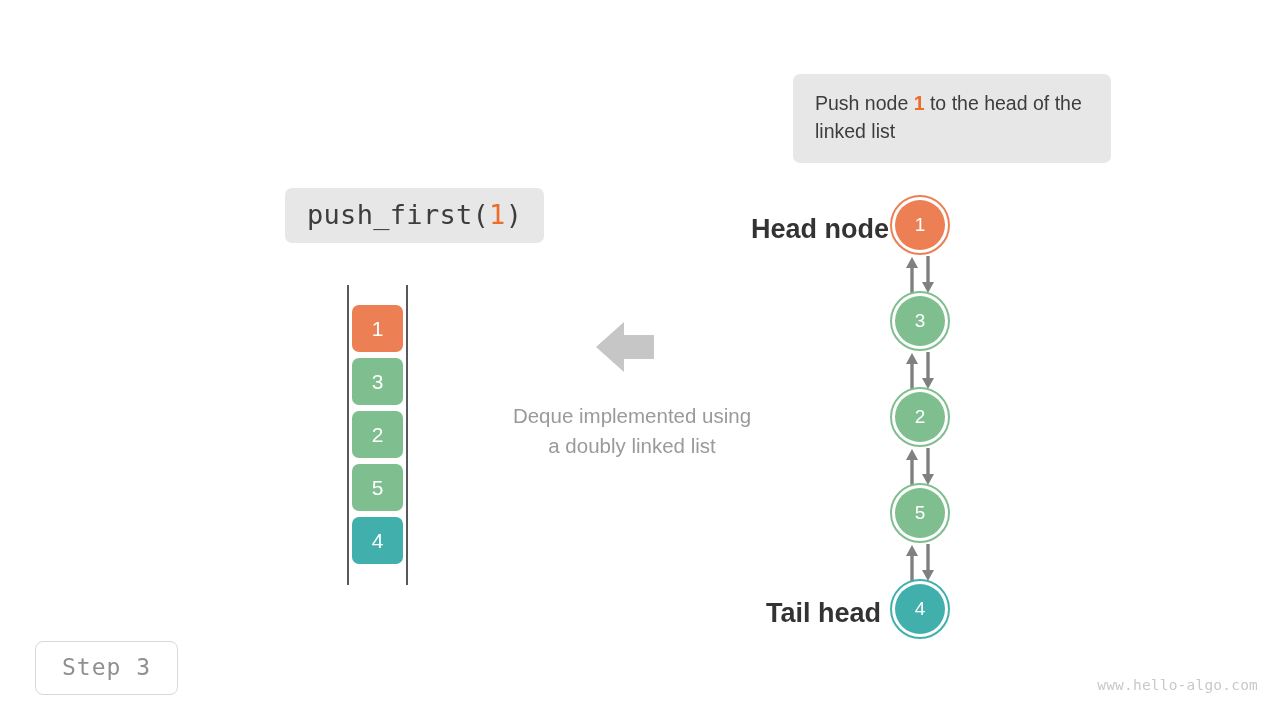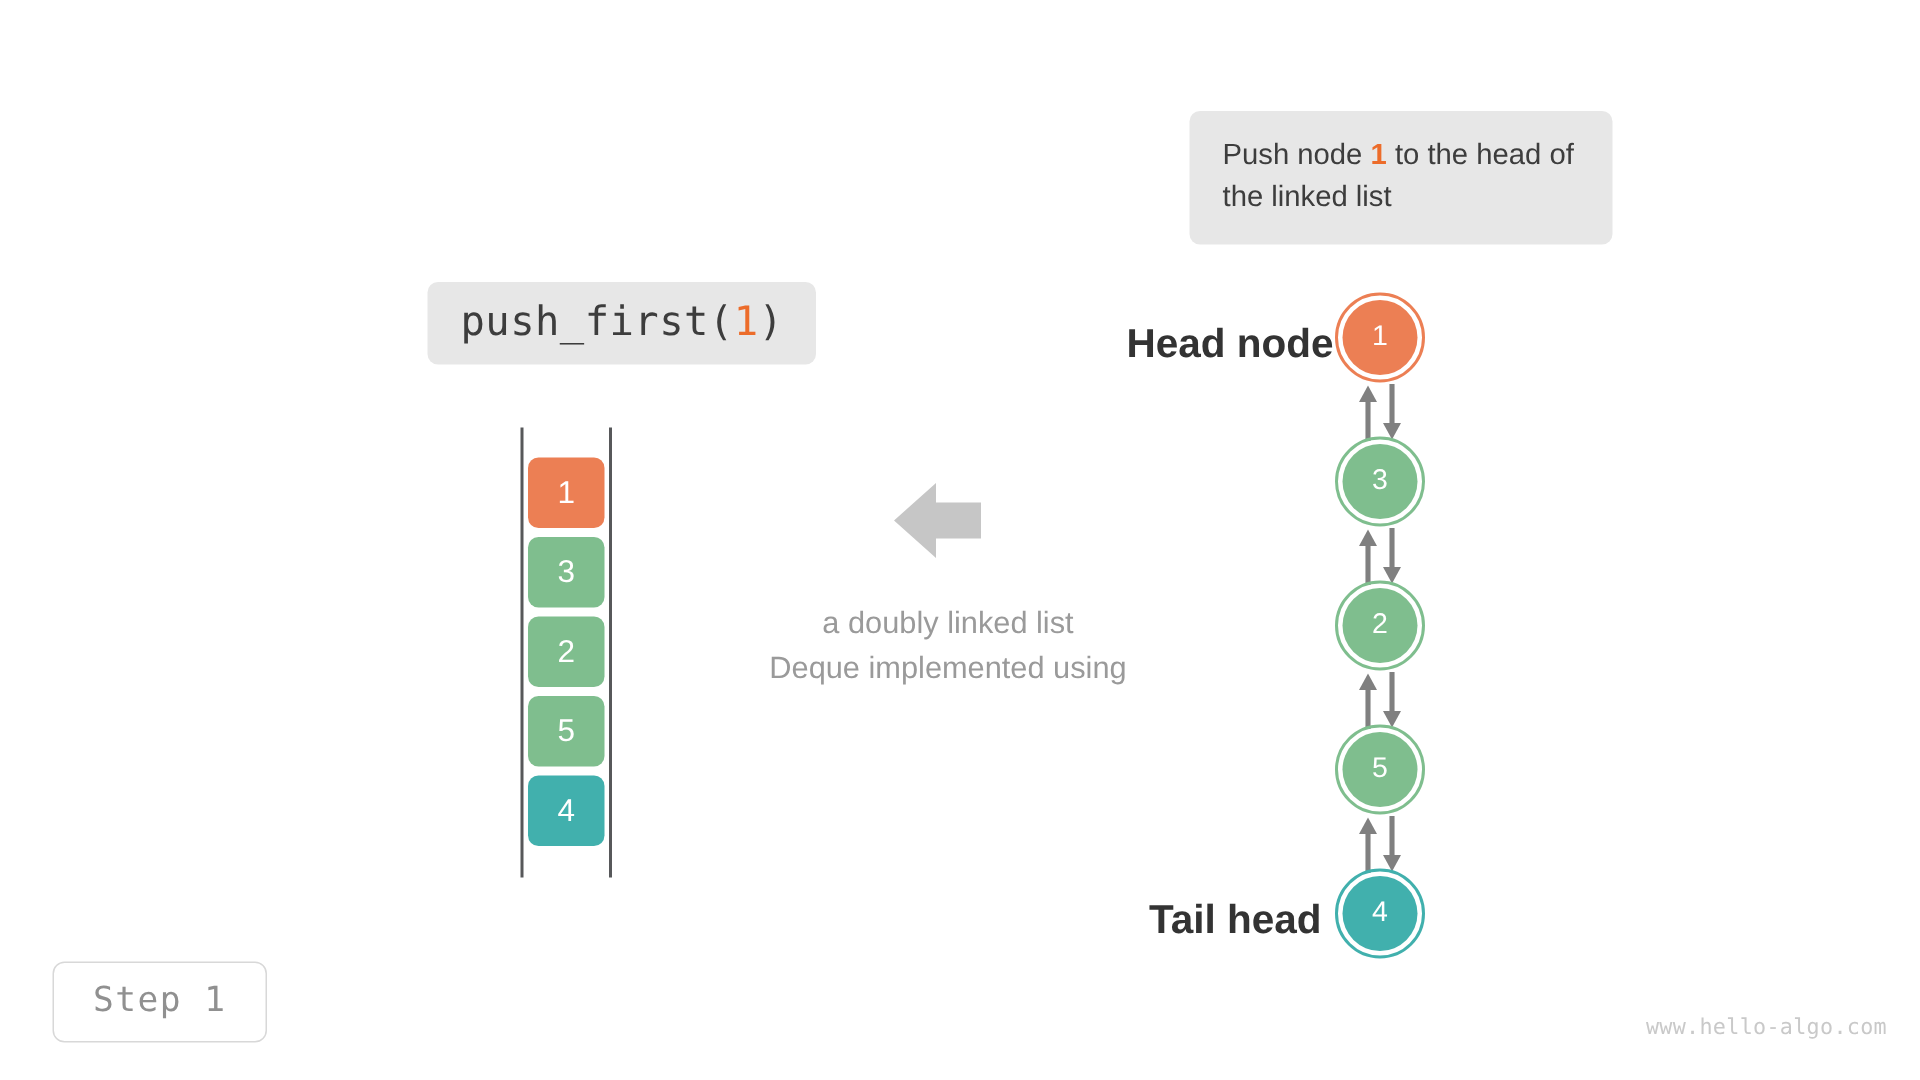--- a/index.html
+++ b/index.html
@@ -17,21 +17,21 @@
     position: relative;
     width: 1280px;
     height: 720px;
   }
 
   
   .callout {
     position: absolute;
     left: 793px;
     top: 74px;
-    width: 282px;
+    width: 318px;
     box-sizing: border-box;
     padding: 16px 22px 18px 22px;
     background: #e7e7e7;
     border-radius: 7px;
     color: #3d3d3d;
     font-size: 19.5px;
     line-height: 1.42;
   }
   .callout .hl {
     color: #ec6c2a;
@@ -212,22 +212,22 @@
       </div>
   </div>
 
   <div class="big-arrow">
     <svg width="58" height="50" viewBox="0 0 58 50">
       <polygon points="0,25 28,0 28,13 58,13 58,37 28,37 28,50" fill="#c6c6c6"></polygon>
     </svg>
   </div>
 
   <div class="caption">
+    <div>Deque implemented using</div>
     <div>a doubly linked list</div>
-    <div>Deque implemented using</div>
   </div>
 
   <div class="end-label head">Head node</div>
   <div class="end-label tail">Tail head</div>
 
   <div class="linked-list" id="linked-list">
       <div class="node" style="top: 0px; border-color: rgb(236, 127, 84);">
         <div class="inner" style="background: rgb(236, 127, 84);">1</div>
       </div>
       <div class="link-arrows" style="top: 61px;"><svg width="36" height="38" viewBox="0 0 36 38">
@@ -269,17 +269,17 @@
             <polygon points="10,1 4,12 16,12" stroke="none"></polygon>
             <line x1="26" y1="0" x2="26" y2="29"></line>
             <polygon points="26,37 20,26 32,26" stroke="none"></polygon>
           </g>
         </svg></div>
       <div class="node" style="top: 384px; border-color: rgb(65, 176, 173);">
         <div class="inner" style="background: rgb(65, 176, 173);">4</div>
       </div>
     </div>
 
-  <div class="step-badge">Step 1</div>
+  <div class="step-badge">Step 3</div>
 
   <div class="watermark">www.hello-algo.com</div>
 
 </div>
 
 </body></html>

